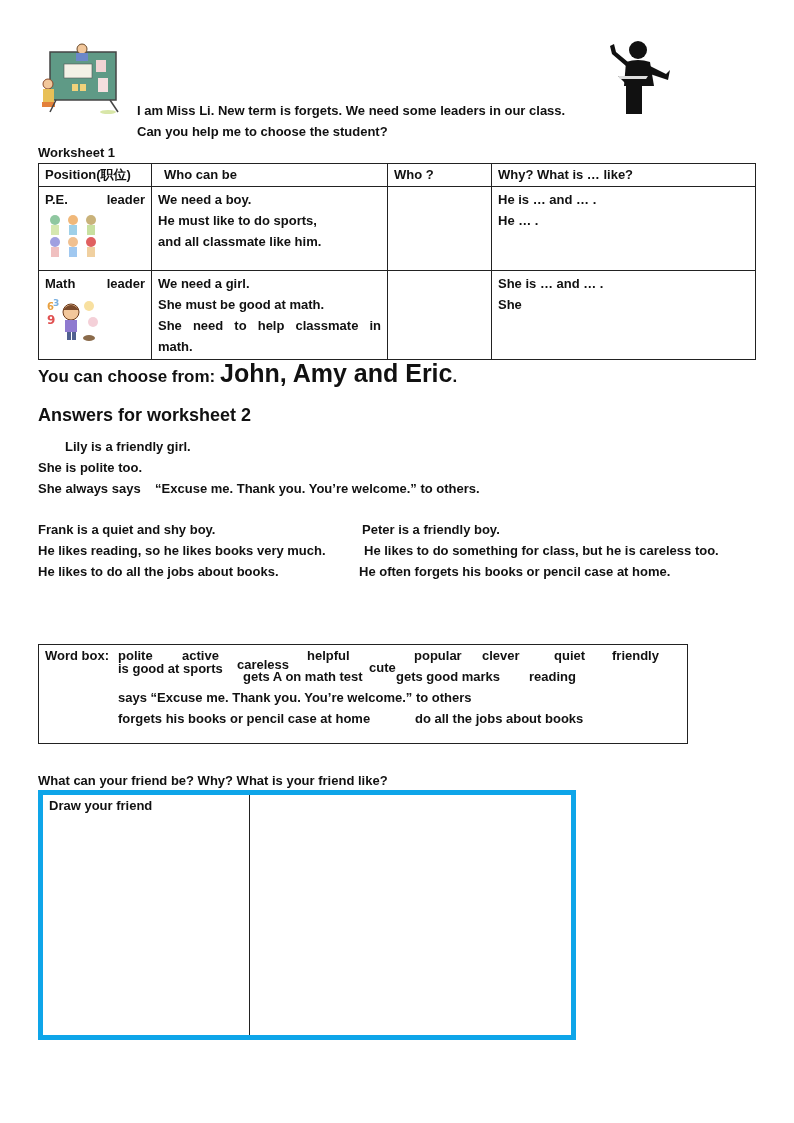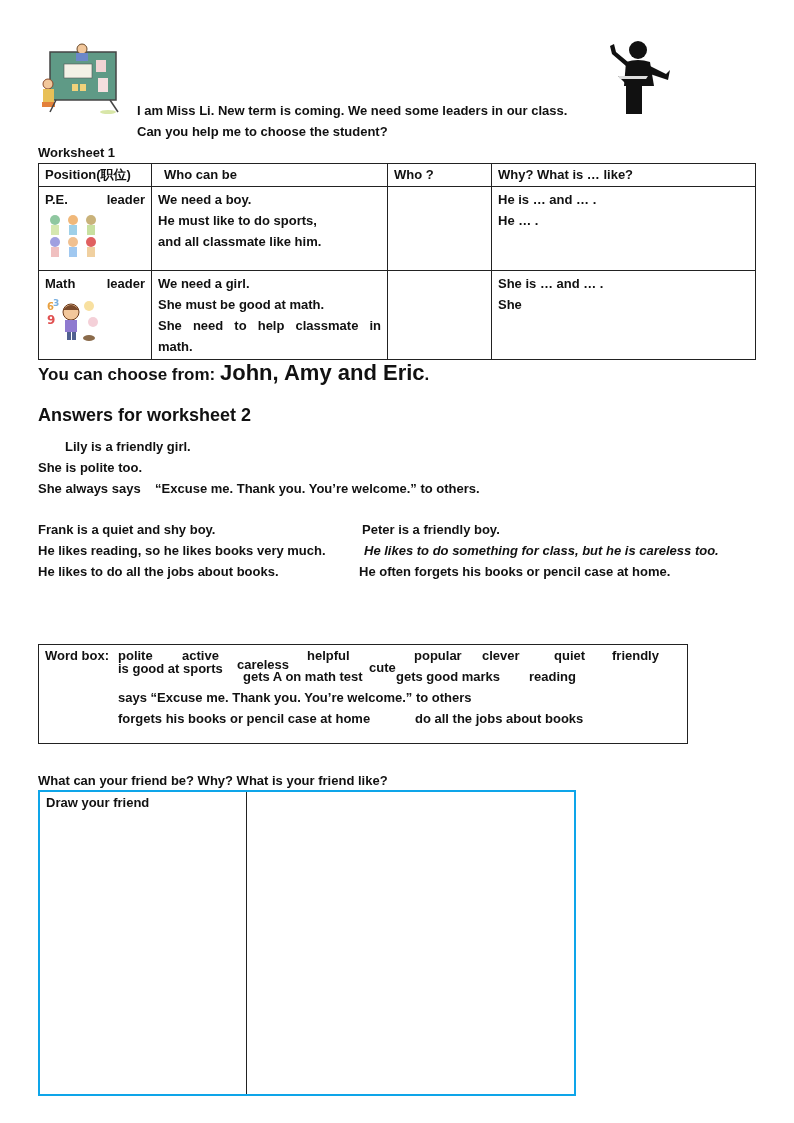--- a/index.html
+++ b/index.html
@@ -23,30 +23,30 @@
   table.ws td {
     border: 1px solid #222; vertical-align: top; padding: 2px 6px;
     line-height: 21px;
   }
   table.ws tr.head td { height: 18px; line-height: 18px; }
   table.ws tr.row td { height: 79px; }
   .pos-label { display: flex; justify-content: space-between; }
   .cell-img { width: 58px; height: 46px; margin-top: 2px; }
 
   .choose { left: 38px; top: 358px; font-size: 17px; }
-  .choose .names { font-size: 22px; }
+  .choose .names { font-size: 25px; }
 
   .wordbox {
     position: absolute; left: 38px; top: 644px; width: 650px; height: 100px;
     border: 1px solid #222; box-sizing: border-box;
   }
 
   .friend-box {
-    position: absolute; left: 38px; top: 790px; width: 538px; height: 306px;
-    border: 2px solid #0ea5e9; box-sizing: border-box; display: flex;
+    position: absolute; left: 38px; top: 790px; width: 538px; height: 250px;
+    border: 5px solid #0ea5e9; box-sizing: border-box; display: flex;
   }
   .friend-left { width: 207px; border-right: 1px solid #222; padding: 3px 6px; box-sizing: border-box; }
   .friend-right { flex: 1; }
 </style>
 </head>
 <body>
 
 <svg class="abs board-img" viewBox="0 0 98 74">
   <rect x="12" y="10" width="66" height="48" fill="#5f9a86" stroke="#444" stroke-width="1.5"></rect>
   <rect x="26" y="22" width="28" height="14" fill="#f3f1e6" stroke="#555" stroke-width="0.6"></rect>
@@ -66,21 +66,21 @@
 
 <svg class="abs teacher-img" viewBox="0 0 70 76">
   <circle cx="34" cy="10" r="9" fill="#111"></circle>
   <path d="M22 22 Q34 18 46 22 L50 46 L20 46 Z" fill="#111"></path>
   <path d="M22 26 L8 14 L6 6 L10 4 L12 12 L24 22 Z" fill="#111"></path>
   <path d="M46 26 L62 34 L66 30 L64 40 L46 34 Z" fill="#111"></path>
   <path d="M14 36 L44 36 L38 44 L38 74 L22 74 L22 44 Z" fill="#111"></path>
   <path d="M14 36 L44 36 L42 39 L16 39 Z" fill="#ddd"></path>
 </svg>
 
-<div class="line" style="left:137px; top:103px;">I am Miss Li. New term is coming. We need some leaders in our class.</div>
+<div class="line" style="left:137px; top:103px;">I am Miss Li. New term is forgets. We need some leaders in our class.</div>
 <div class="line" style="left:137px; top:124px;">Can you help me to choose the student?</div>
 
 <div class="line" style="left:38px; top:145px;">Worksheet 1</div>
 
 <table class="ws">
   <colgroup>
     <col style="width:113px">
       <col style="width:236px">
       <col style="width:104px">
       <col>
@@ -165,21 +165,21 @@
 
 <div class="line" style="left:38px; top:439px;margin-left:27px;">Lily is a friendly girl.</div>
 <div class="line" style="left:38px; top:460px;">She is polite too.</div>
 <div class="line" style="left:38px; top:481px;">She always says    “Excuse me. Thank you. You’re welcome.” to others.</div>
 
 <div class="line" style="left:38px; top:522px;">Frank is a quiet and shy boy.</div>
 <div class="line" style="left:38px; top:543px;">He likes reading, so he likes books very much.</div>
 <div class="line" style="left:38px; top:564px;">He likes to do all the jobs about books.</div>
 
 <div class="line" style="left:362px; top:522px;">Peter is a friendly boy.</div>
-<div class="line" style="left:364px; top:543px;font-style:italic;">He likes to do something for class, but he is careless too.</div>
+<div class="line" style="left:364px; top:543px;">He likes to do something for class, but he is careless too.</div>
 <div class="line" style="left:359px; top:564px;">He often forgets his books or pencil case at home.</div>
 
 <div class="wordbox">
   <div class="line" style="left:6px; top:3px;">Word box:</div>
   <div class="line" style="left:79px; top:3px;">polite</div>
   <div class="line" style="left:143px; top:3px;">active</div>
   <div class="line" style="left:198px; top:12px;">careless</div>
   <div class="line" style="left:268px; top:3px;">helpful</div>
   <div class="line" style="left:330px; top:15px;">cute</div>
   <div class="line" style="left:375px; top:3px;">popular</div>

